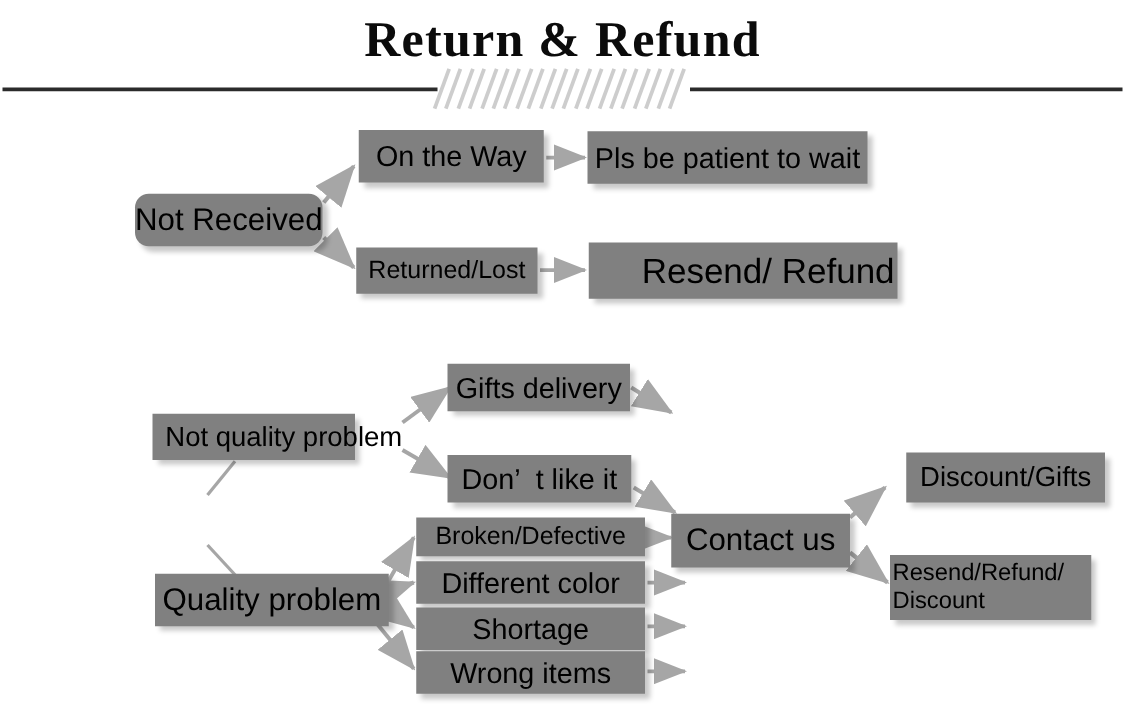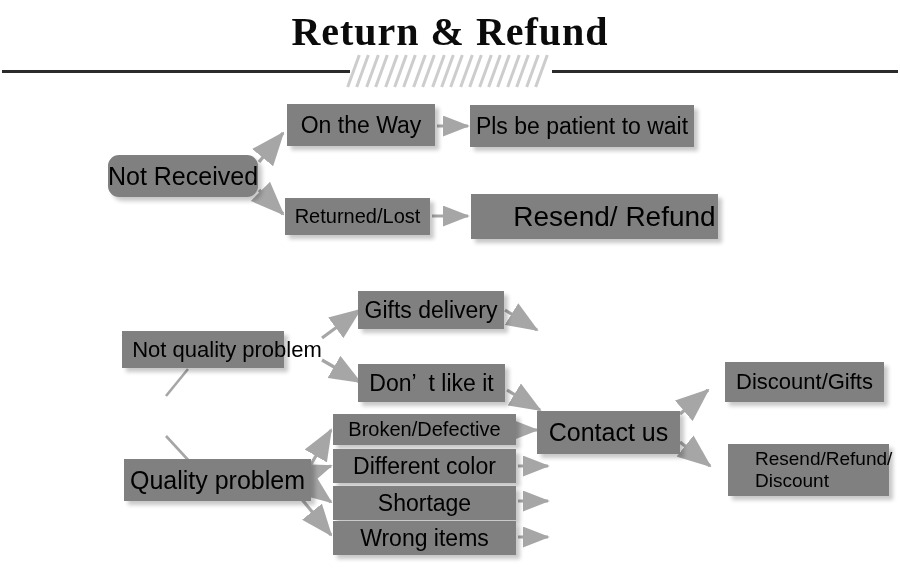--- a/index.html
+++ b/index.html
@@ -64,21 +64,21 @@
     background: #808080;
     color: #000000;
     box-shadow: 4px 4px 4px rgba(0,0,0,0.22);
     display: flex;
     align-items: center;
     justify-content: center;
     box-sizing: border-box;
     line-height: 1.05;
     white-space: pre;
   }
-  .node.left { justify-content: flex-start; padding-left: 27px; margin-left: 16px; }
+  .node.left { justify-content: flex-start; padding-left: 2px; }
 
   
   #arrows {
     position: absolute;
     left: 0;
     top: 0;
     width: 900px;
     height: 578px;
     pointer-events: none;
   }

